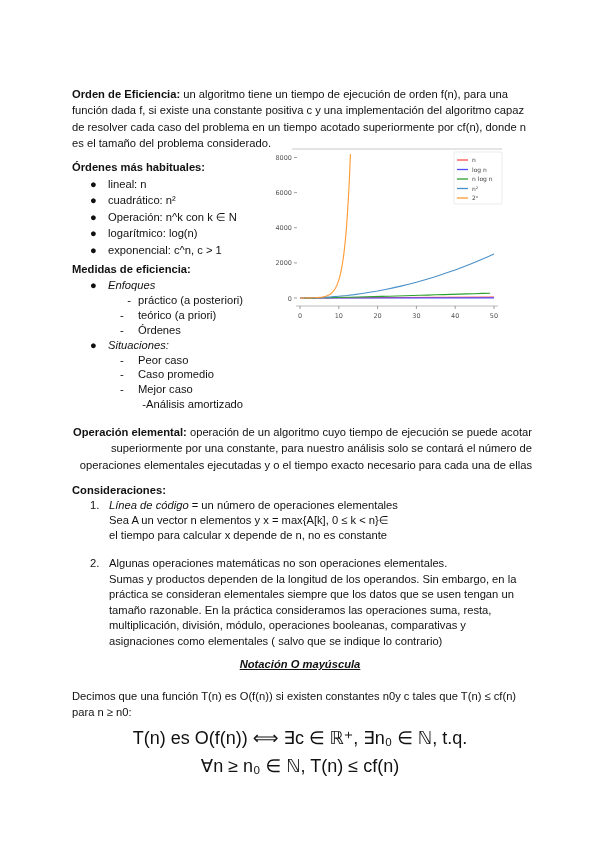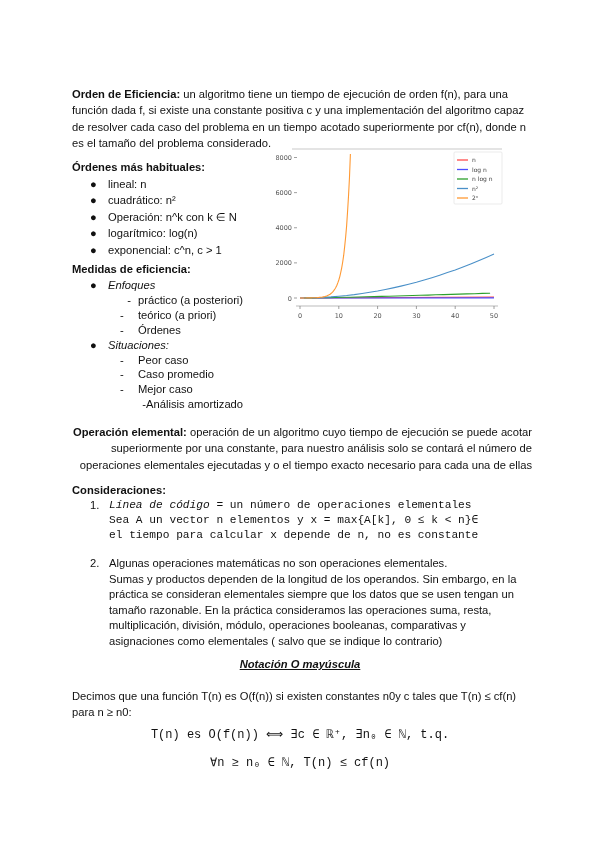--- a/index.html
+++ b/index.html
@@ -4,21 +4,21 @@
   <style>
     html, body { margin:0; padding:0; background:#ffffff; }
     body { width:600px; height:848px; position:relative; overflow:hidden;
            font-family:"Liberation Sans", sans-serif; color:#111; font-size:11.2px; }
     .page { position:absolute; left:0; top:0; width:600px; height:848px; }
     .para { position:absolute; left:72px; width:460px; line-height:16.4px; }
     b, .bold { font-weight:bold; }
     .h { position:absolute; left:72px; font-weight:bold; }
     .ital { font-style:italic; }
     .center { position:absolute; left:0; width:600px; text-align:center; }
-    .math { font-family:Liberation Mono, monospace; font-size:12px; }
+    .math { font-family:Liberation Sans, sans-serif; font-size:18px; }
     svg text { font-family:"DejaVu Sans", sans-serif; }
   </style>
 </head>
 <body>
 
 <div class="page">
 
   <div class="para" style="top:86px;">
     <div><span class="bold">Orden de Eficiencia:</span><span> un algoritmo tiene un tiempo de ejecución de orden f(n), para una</span></div>
     <div>función dada f, si existe una constante positiva c y una implementación del algoritmo capaz</div>
@@ -93,21 +93,21 @@
 
   <div class="para" style="top:424px;text-align:right;">
     <div><span class="bold">Operación elemental:</span><span> operación de un algoritmo cuyo tiempo de ejecución se puede acotar</span></div>
     <div>superiormente por una constante, para nuestro análisis solo se contará el número de</div>
     <div>operaciones elementales ejecutadas y o el tiempo exacto necesario para cada una de ellas</div>
   </div>
 
   <div class="h" style="top:484px;">Consideraciones:</div>
   <div style="position:absolute; left:90px; top:498px; line-height:15px;">
     <span style="position:absolute; left:0;">1.</span>
-    <div style="padding-left:19px;font-family:Liberation Mono, monospace;">
+    <div style="padding-left:19px;">
       <div><span class="ital">Línea de código</span><span> = un número de operaciones elementales</span></div>
       <div>Sea A un vector n elementos y x = max{A[k], 0 ≤  k &lt; n}∈</div>
       <div>el tiempo para calcular x depende de n, no es constante</div>
     </div>
   </div>
   <div style="position:absolute; left:90px; top:556px; line-height:15.5px;">
     <span style="position:absolute; left:0;">2.</span>
     <div style="padding-left:19px;">
       <div>Algunas operaciones matemáticas no son operaciones elementales.</div>
       <div>Sumas y productos dependen de la longitud de los operandos. Sin embargo, en la</div>

